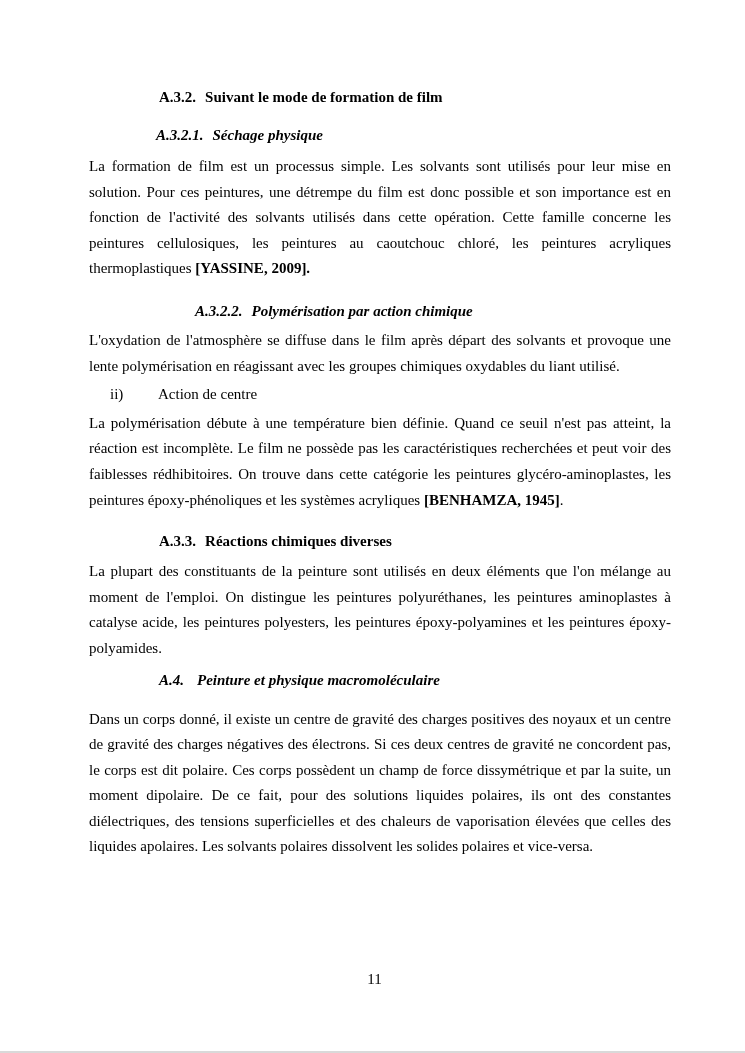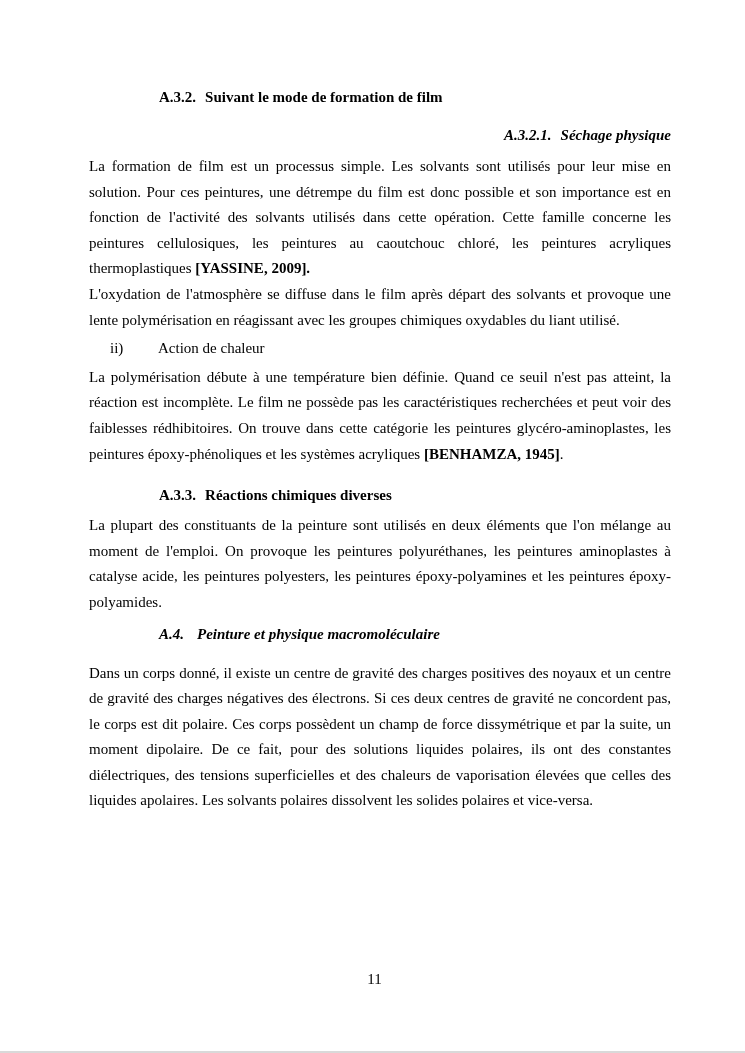--- a/index.html
+++ b/index.html
@@ -15,21 +15,21 @@
     padding: 85px 74px 0 89px;
     border-bottom: 2px solid #d9d9d9;
     overflow: hidden;
   }
   .heading {
     font-weight: bold;
     line-height: 25px;
   }
   .heading .hnum { margin-right: 9px; }
   .h-a32  { margin: 0 0 13px 70px; }
-  .h-a321 { margin: 0 0 6px 67px; font-style: italic; text-align: right; }
+  .h-a321 { margin: 0 0 6px 67px; font-style: italic; }
   .h-a322 { margin: 17px 0 4px 106px; font-style: italic; }
   .h-a33  { margin: 16px 0 5px 70px; }
   .h-a4   { margin: 6px 0 14px 70px; font-style: italic; }
   .h-a4 .hnum { margin-right: 13px; }
   .h-a41  { margin: 0 0 5px 70px; }
   p.body {
     margin: 0;
     text-align: justify;
     line-height: 25.6px;
   }
@@ -59,35 +59,38 @@
   <div class="heading h-a32">
     <span class="hnum">A.3.2.</span><span>Suivant le mode de formation de film</span>
   </div>
 
   <div class="heading h-a321">
     <span class="hnum">A.3.2.1.</span><span>Séchage physique</span>
   </div>
 
   <p class="body"><span>La formation de film est un processus simple. Les solvants sont utilisés pour leur mise en solution. Pour ces peintures, une détrempe du film est donc possible et son importance est en fonction de l'activité des solvants utilisés dans cette opération. Cette famille concerne les peintures cellulosiques, les peintures au caoutchouc chloré, les peintures acryliques thermoplastiques </span><strong>[YASSINE, 2009].</strong></p>
 
+  <div class="heading h-a322">
+    <span class="hnum">A.3.2.2.</span><span>Polymérisation par action chimique</span>
+  </div>
 
 
   <p class="body"><span>L'oxydation de l'atmosphère se diffuse dans le film après départ des solvants et provoque une lente polymérisation en réagissant avec les groupes chimiques oxydables du liant utilisé.</span></p>
 
   <div class="list-item">
-    <span class="list-marker">ii)</span><span>Action de chaleur</span>
+    <span class="list-marker">ii)</span><span>Action de centre</span>
   </div>
 
   <p class="body"><span>La polymérisation débute à une température bien définie. Quand ce seuil n'est pas atteint, la réaction est incomplète. Le film ne possède pas les caractéristiques recherchées et peut voir des faiblesses rédhibitoires. On trouve dans cette catégorie les peintures glycéro-aminoplastes, les peintures époxy-phénoliques et les systèmes acryliques </span><strong>[BENHAMZA, 1945]</strong><span>.</span></p>
 
   <div class="heading h-a33">
     <span class="hnum">A.3.3.</span><span>Réactions chimiques diverses</span>
   </div>
 
-  <p class="body"><span>La plupart des constituants de la peinture sont utilisés en deux éléments que l'on mélange au moment de l'emploi. On provoque les peintures polyuréthanes, les peintures aminoplastes à catalyse acide, les peintures polyesters, les peintures époxy-polyamines et les peintures époxy-polyamides.</span></p>
+  <p class="body"><span>La plupart des constituants de la peinture sont utilisés en deux éléments que l'on mélange au moment de l'emploi. On distingue les peintures polyuréthanes, les peintures aminoplastes à catalyse acide, les peintures polyesters, les peintures époxy-polyamines et les peintures époxy-polyamides.</span></p>
 
   <div class="heading h-a4">
     <span class="hnum">A.4.</span><span>Peinture et physique macromoléculaire</span>
   </div>
 
 
   <p class="body"><span>Dans un corps donné, il existe un centre de gravité des charges positives des noyaux et un centre de gravité des charges négatives des électrons. Si ces deux centres de gravité ne concordent pas, le corps est dit polaire. Ces corps possèdent un champ de force dissymétrique et par la suite, un moment dipolaire. De ce fait, pour des solutions liquides polaires, ils ont des constantes diélectriques, des tensions superficielles et des chaleurs de vaporisation élevées que celles des liquides apolaires. Les solvants polaires dissolvent les solides polaires et vice-versa.</span></p>
 
   <div class="page-number">11</div>
 

